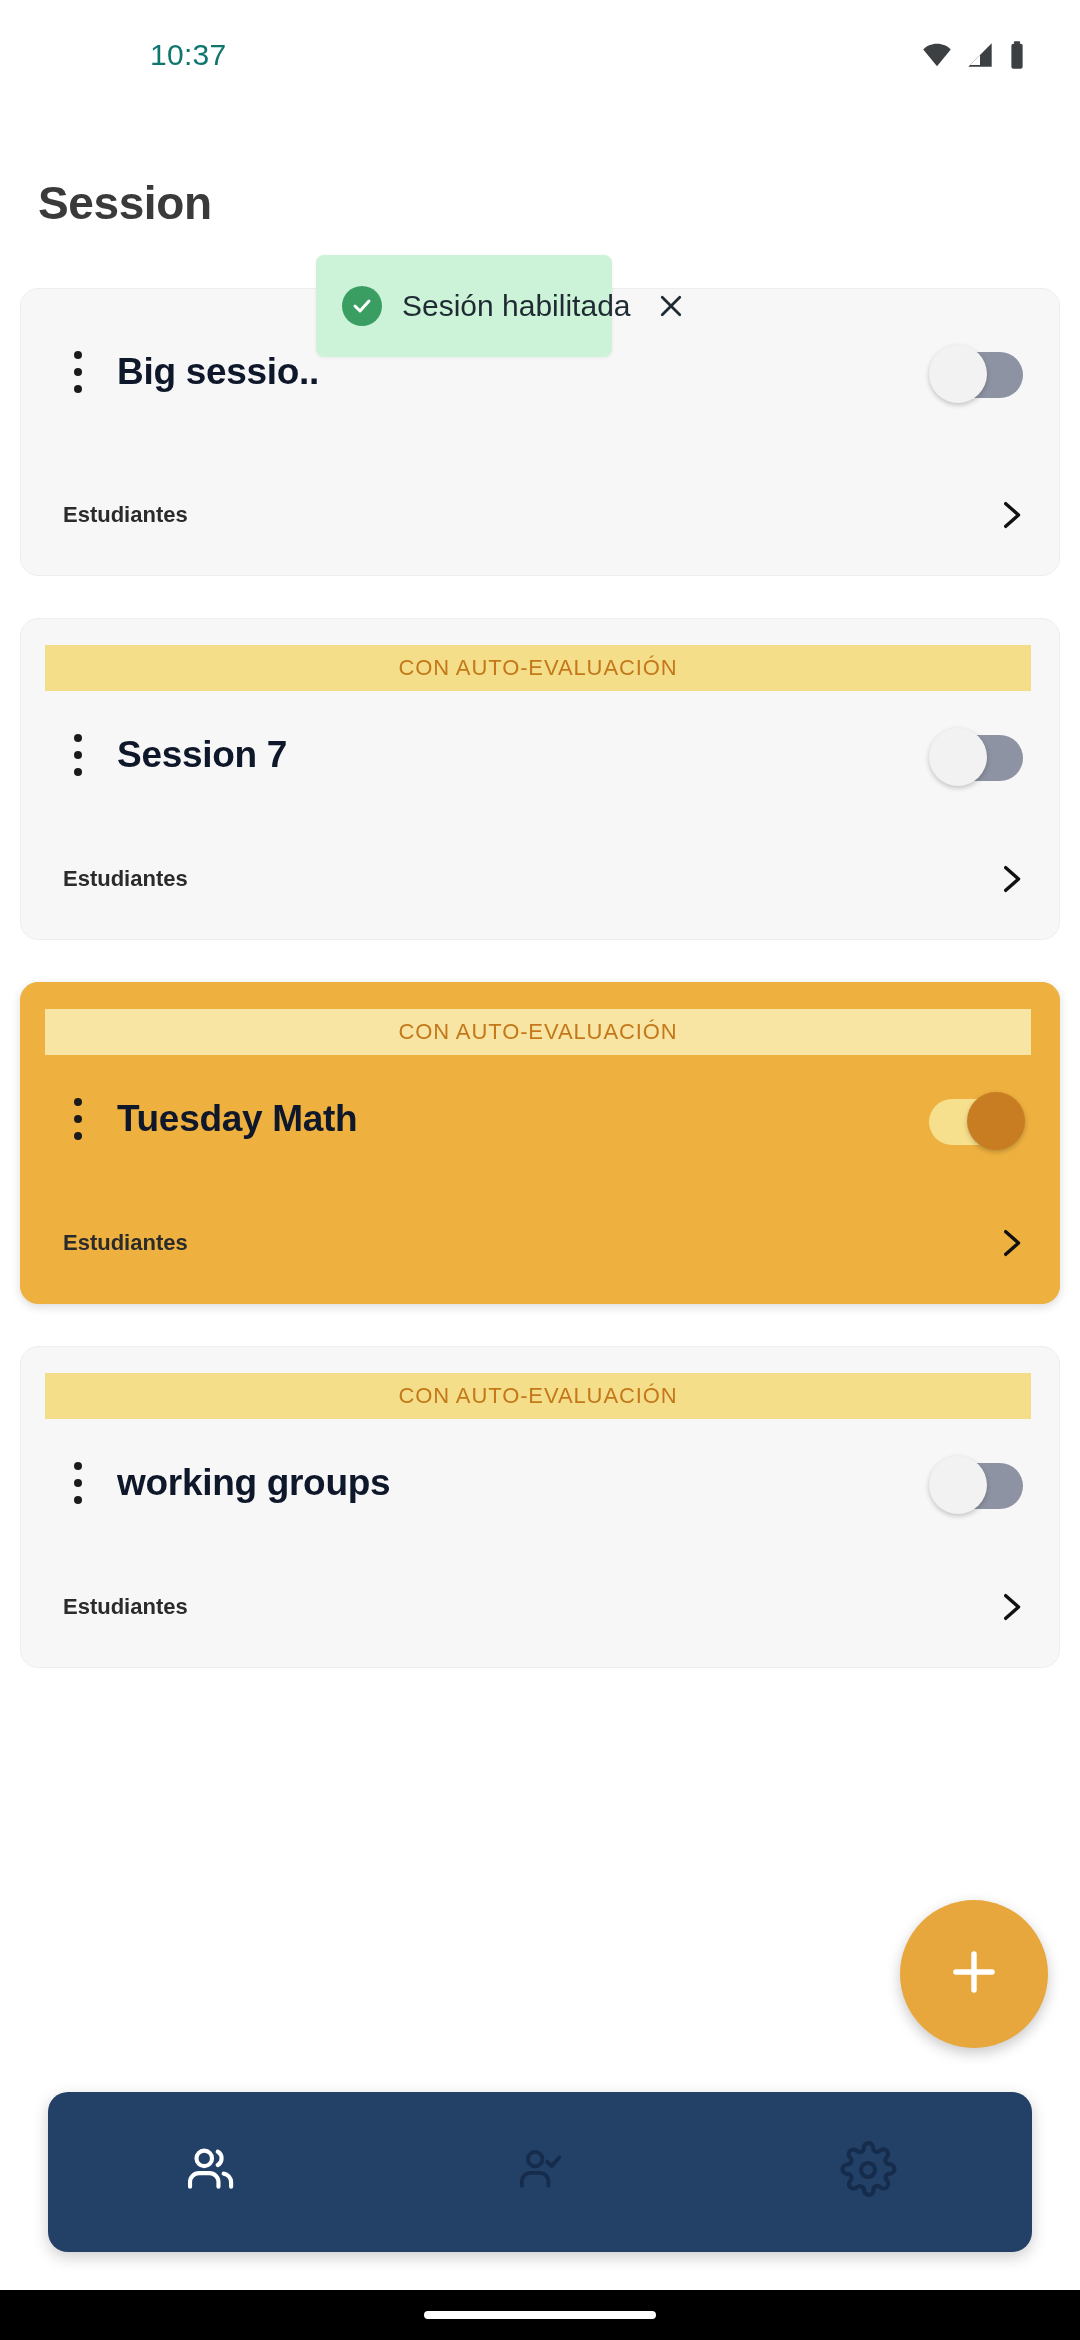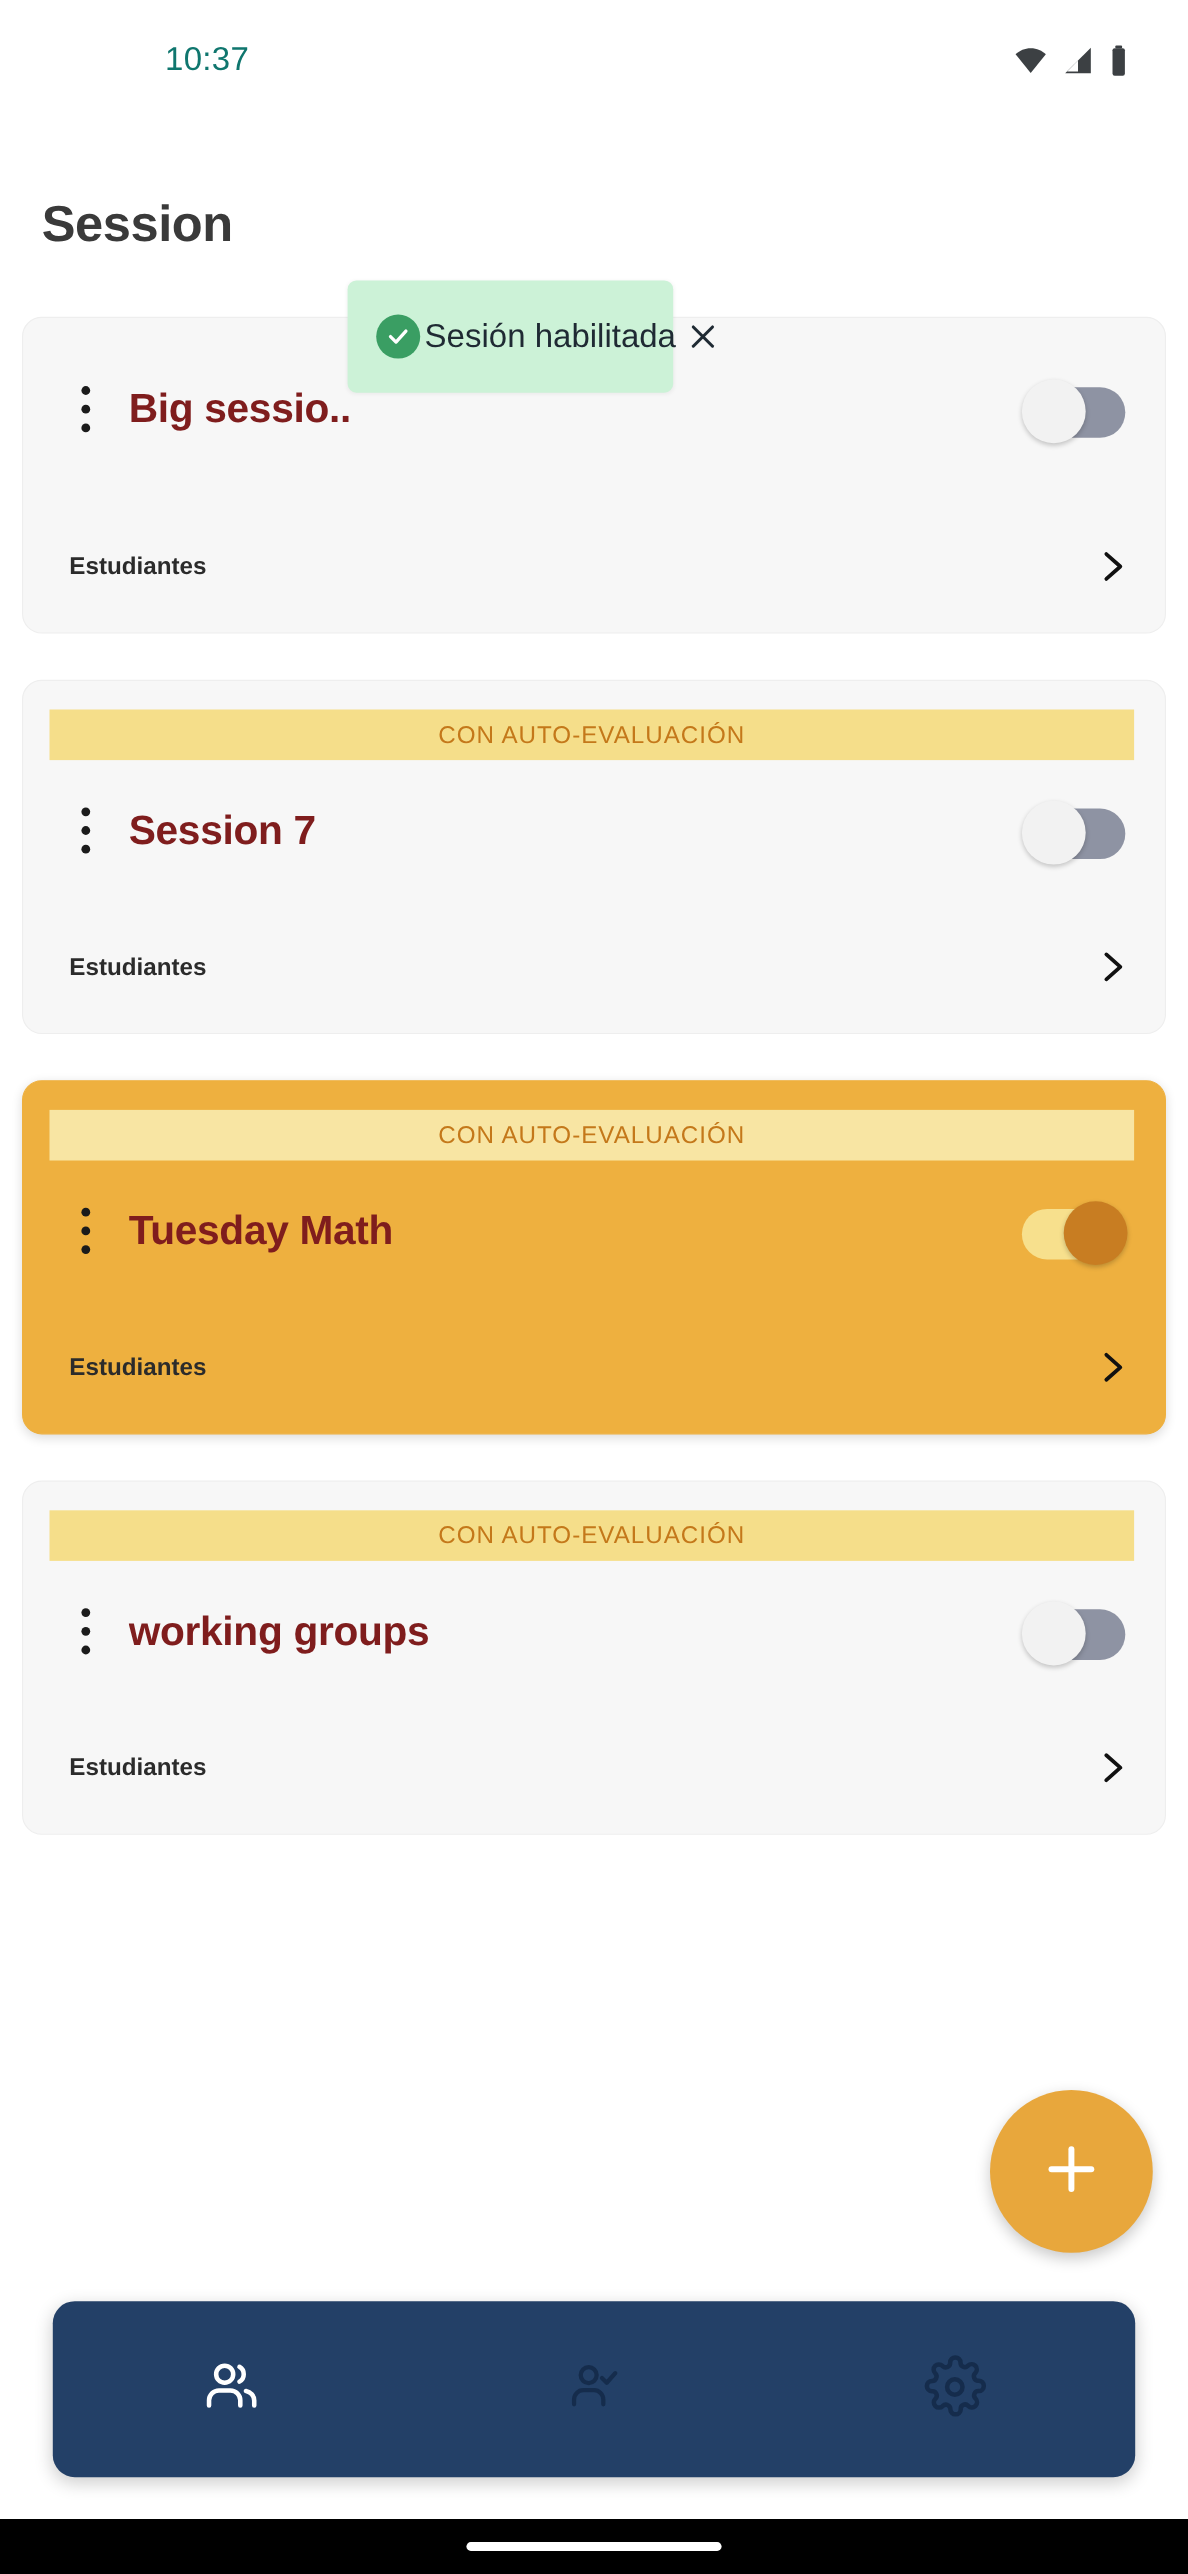--- a/index.html
+++ b/index.html
@@ -59,21 +59,21 @@
     position: absolute;
     top: 255px;
     left: 316px;
     width: 296px;
     height: 102px;
     background: #ccf2d7;
     border-radius: 8px;
     display: flex;
     align-items: center;
     padding: 0 26px;
-    gap: 4px;
+    gap: 20px;
     z-index: 40;
     box-shadow: 0 1px 4px rgba(0,0,0,0.06);
   }
   .toast-check {
     width: 40px; height: 40px;
     border-radius: 50%;
     background: #3a9e63;
     display: flex;
     align-items: center;
     justify-content: center;
@@ -152,21 +152,21 @@
     display: block;
     width: 8px; height: 8px;
     border-radius: 50%;
     background: #1b1b1b;
   }
 
   .card-name {
     flex: 1 1 auto;
     font-size: 37px;
     font-weight: bold;
-    color: #7f1d1d;
+    color: #0f172a;
     margin-left: 22px;
     letter-spacing: -0.3px;
     white-space: nowrap;
     overflow: hidden;
   }
 
   
   .toggle {
     position: relative;
     width: 94px;

